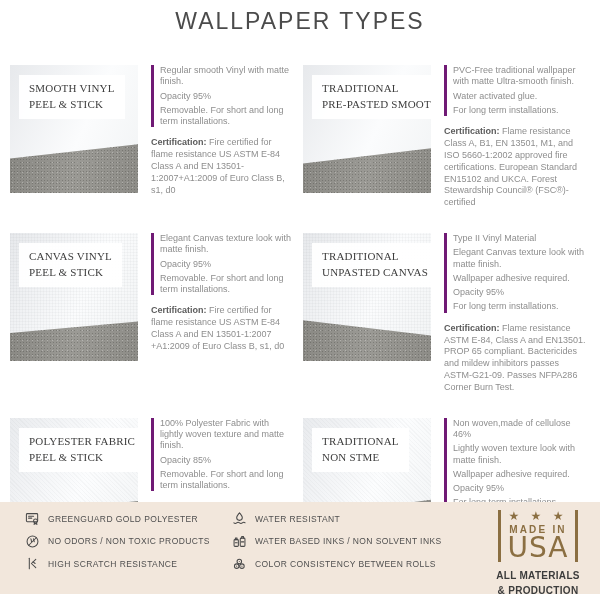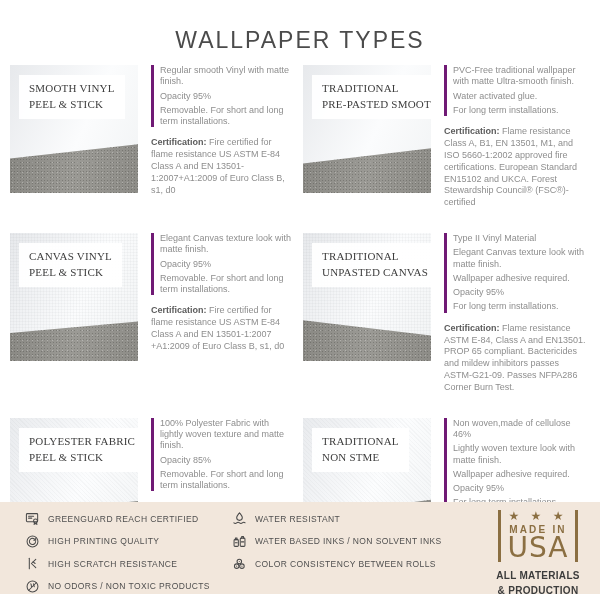--- a/index.html
+++ b/index.html
@@ -3,21 +3,21 @@
 <meta charset="utf-8">
 <style>
   html,body{margin:0;padding:0;}
   body{
     width:600px;height:600px;background:#ffffff;position:relative;
     font-family:"Liberation Sans",sans-serif;overflow:hidden;
     -webkit-font-smoothing:antialiased;
   }
   
   .page-title{
-    text-align:center;padding-top:27px;font-size:23px;letter-spacing:2px;
+    text-align:center;padding-top:8px;font-size:23px;letter-spacing:2px;
     color:#4b4b4b;font-weight:400;
   }
   
   .grid{
     position:absolute;top:65px;left:10px;width:582px;
     display:grid;grid-template-columns:285px 289px;column-gap:8px;row-gap:15px;
   }
   .card{display:flex;align-items:flex-start;}
   .card-img{
     width:128px;height:128px;position:relative;flex:none;overflow:hidden;
@@ -207,51 +207,41 @@
   <div class="feat-col c1">
     <div class="feat">
       <svg width="15" height="15" viewBox="0 0 16 16">
         <g class="icon-stroke">
           <rect x="1.5" y="2.8" width="12" height="8.6" rx="1"></rect>
           <path d="M3.8 5.6h5.4 M3.8 7.6h3.4"></path>
           <circle cx="11.2" cy="10.6" r="2.1"></circle>
           <path d="M10.2 12.4l-.5 1.9 1.5-.9 1.5.9-.5-1.9"></path>
         </g>
       </svg>
-      <span class="feat-label">GREENGUARD REACH CERTIFIED</span>
+      <span class="feat-label">GREENGUARD GOLD POLYESTER</span>
     </div>
     <div class="feat">
       <svg width="15" height="15" viewBox="0 0 16 16">
         <g class="icon-stroke">
           <circle cx="8" cy="8" r="5.8"></circle>
-          <path d="M10.8 6.2A3.3 3.3 0 1 0 11.3 8"></path>
-          <path d="M11.4 4.6v2h-2"></path>
-        </g>
-      </svg>
-      <span class="feat-label">HIGH PRINTING QUALITY</span>
+          <path d="M6.2 5.2c1 .9 0 2 .9 2.9M9 5.2c1 .9 0 2 .9 2.9"></path>
+          <path d="M4 12 12 4"></path>
+        </g>
+      </svg>
+      <span class="feat-label">NO ODORS / NON TOXIC PRODUCTS</span>
     </div>
     <div class="feat">
       <svg width="15" height="15" viewBox="0 0 16 16">
         <g class="icon-stroke">
           <path d="M4.6 2.5v11"></path>
           <path d="M11.5 3.5 6.8 8l4.7 4.5"></path>
           <path d="M8.6 6.3l2.2 1.7"></path>
         </g>
       </svg>
       <span class="feat-label">HIGH SCRATCH RESISTANCE</span>
-    </div>
-    <div class="feat">
-      <svg width="15" height="15" viewBox="0 0 16 16">
-        <g class="icon-stroke">
-          <circle cx="8" cy="8" r="5.8"></circle>
-          <path d="M6.2 5.2c1 .9 0 2 .9 2.9M9 5.2c1 .9 0 2 .9 2.9"></path>
-          <path d="M4 12 12 4"></path>
-        </g>
-      </svg>
-      <span class="feat-label">NO ODORS / NON TOXIC PRODUCTS</span>
     </div>
   </div>
 
   <div class="feat-col c2">
     <div class="feat">
       <svg width="15" height="15" viewBox="0 0 16 16">
         <g class="icon-stroke">
           <path d="M8 1.8c1.8 2.4 3 3.7 3 5.2a3 3 0 1 1-6 0c0-1.5 1.2-2.8 3-5.2z"></path>
           <path d="M2 12.6c1 .9 2 .9 3 0s2-.9 3 0 2 .9 3 0 2-.9 3 0"></path>
         </g>

